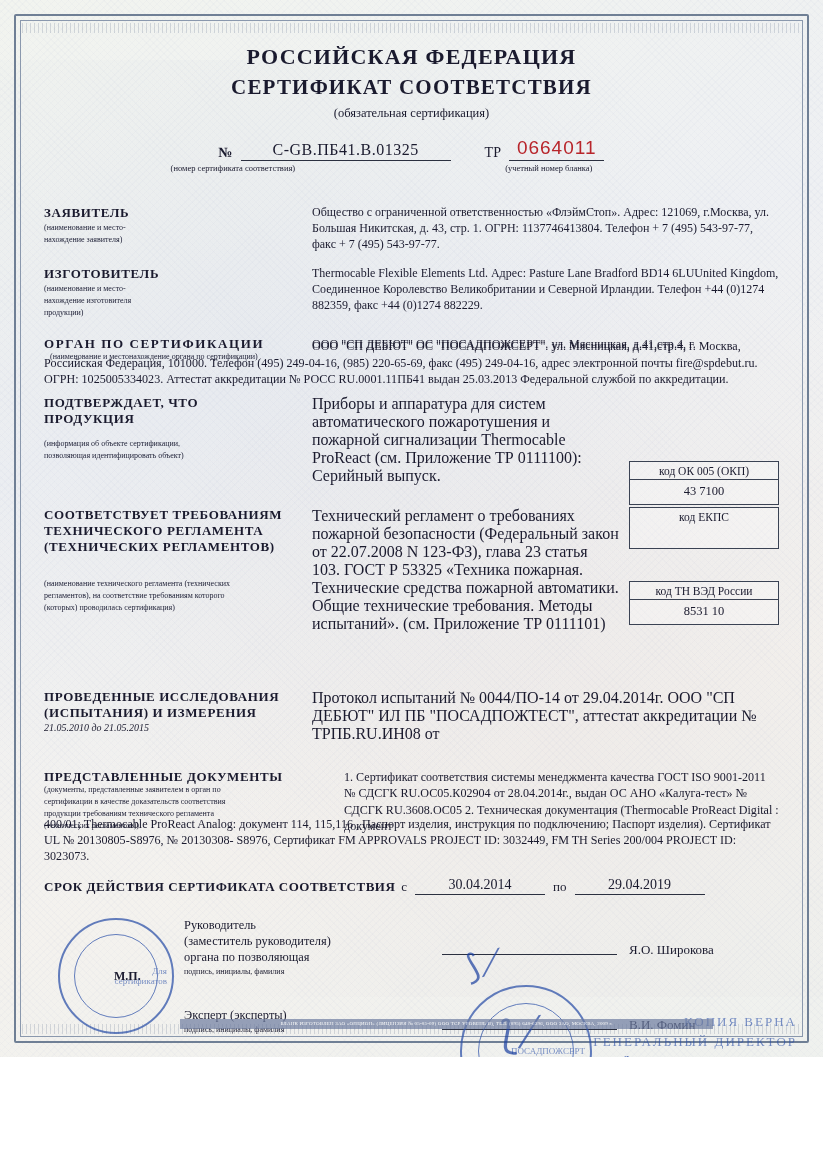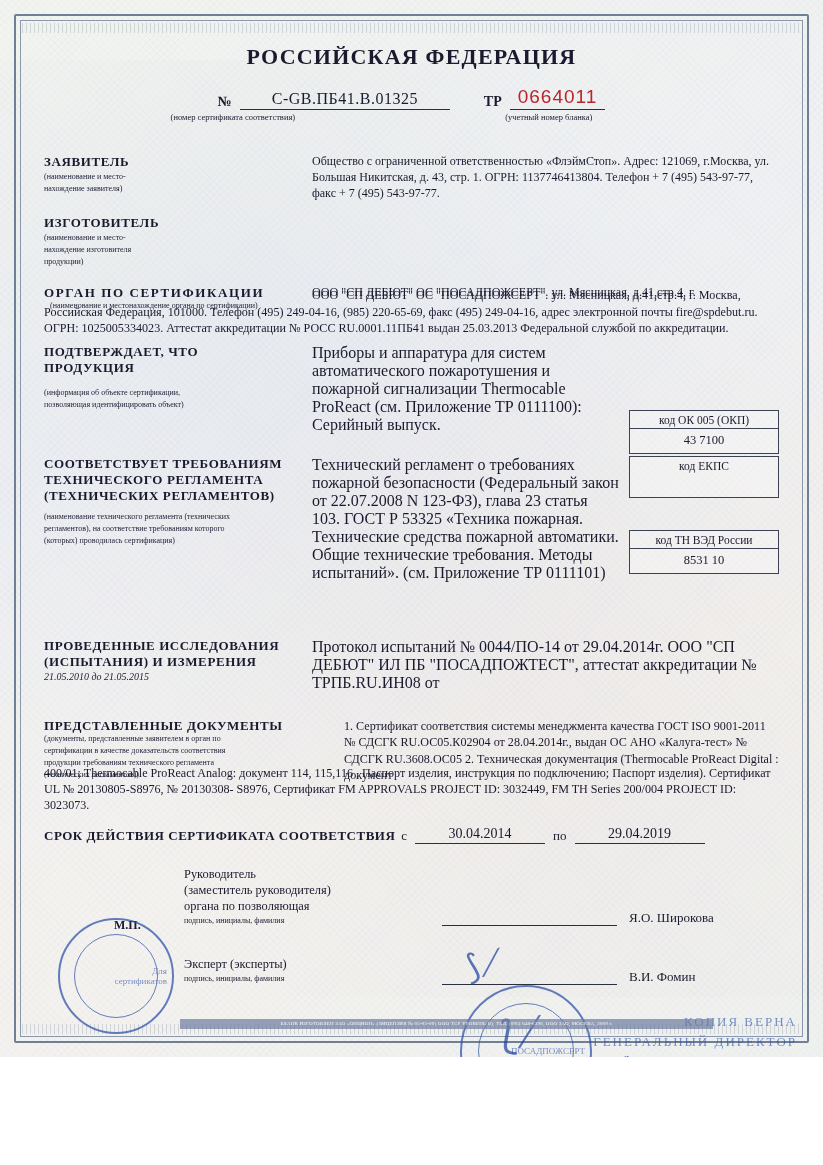--- a/index.html
+++ b/index.html
@@ -77,21 +77,21 @@
   }
   .numline .lbl { font-size: 14px; font-weight: bold; }
   .numline .certno {
     font-size: 16px;
     letter-spacing: .5px;
     border-bottom: 1px solid #2b3040;
     padding: 0 10px 1px 10px;
     min-width: 190px;
     text-align: center;
   }
-  .numline .tr { font-size: 14px; font-weight: bold; margin-left: 26px; }
+  .numline .tr { font-size: 14px; font-weight: normal; margin-left: 26px; }
   .numline .blankno {
     font-size: 19px;
     color: #b8252b;
     font-family: "Liberation Sans", sans-serif;
     letter-spacing: 1px;
     border-bottom: 1px solid #2b3040;
     padding: 0 8px 1px 8px;
   }
   .numline-sub {
     display: flex;
@@ -165,21 +165,21 @@
     min-width: 118px;
     text-align: center;
     padding: 0 6px 1px;
     margin: 0 8px;
     font-size: 14px;
   }
 
   .sign-area { margin-top: 22px; position: relative; }
   .sign-row {
     display: flex;
-    align-items: flex-end;
+    align-items: center;
     margin-left: 140px;
     margin-top: 4px;
   }
   .sign-row .role { width: 258px; font-size: 12.4px; line-height: 1.3; }
   .sign-row .role .sm { font-size: 8px; display: block; margin-top: 2px; }
   .sign-row .line {
     flex: 1;
     border-bottom: 1px solid #2b3040;
     height: 1px;
     margin: 14px 12px 0 0;
@@ -279,20 +279,22 @@
 <div class="page">
   <div class="wm"></div>
   <div class="border-outer"></div>
   <div class="border-inner"></div>
   <div class="guilloche-top"></div>
   <div class="guilloche-bottom"></div>
 
   <div class="content">
 
     <div class="title1">РОССИЙСКАЯ ФЕДЕРАЦИЯ</div>
+    <div class="title2">СЕРТИФИКАТ СООТВЕТСТВИЯ</div>
+    <div class="title3">(обязательная сертификация)</div>
 
     <div class="numline">
       <span class="lbl">№</span>
       <span class="certno">С-GB.ПБ41.В.01325</span>
       <span class="tr">ТР</span>
       <span class="blankno">0664011</span>
     </div>
     <div class="numline-sub">
       <span class="sub-a">(номер сертификата соответствия)</span>
       <span class="sub-b">(учетный номер бланка)</span>
@@ -307,24 +309,25 @@
       <div class="right">Общество с ограниченной ответственностью «ФлэймСтоп». Адрес: 121069, г.Москва, ул. Большая Никитская, д. 43, стр. 1. ОГРН: 1137746413804. Телефон + 7 (495) 543-97-77, факс + 7 (495) 543-97-77.</div>
     </div>
 
     <div class="row" style="margin-top:14px;">
       <div class="left">
         <div class="lab">ИЗГОТОВИТЕЛЬ</div>
         <div class="hint">(наименование и место-</div>
         <div class="hint">нахождение изготовителя</div>
         <div class="hint">продукции)</div>
       </div>
+      <div class="right">Thermocable Flexible Elements Ltd. Адрес: Pasture Lane Bradford BD14 6LUUnited Kingdom, Соединенное Королевство Великобритании и Северной Ирландии. Телефон +44 (0)1274 882359, факс +44 (0)1274 882229.</div>
     </div>
 
     <div style="margin-top:18px; position:relative;">
-      <div style="display:flex;">
+      <div style="display:flex;align-items:flex-end;">
         <div style="flex:0 0 268px;">
           <div class="lab lab-sp">ОРГАН  ПО  СЕРТИФИКАЦИИ</div>
         </div>
         <div class="right" style="font-size:12.1px; line-height:1.32;">
           <span>ООО "СП ДЕБЮТ" ОС "ПОСАДПОЖСЕРТ". ул. Мясницкая, д.41,стр.4, г.</span>
         </div>
       </div>
       <div class="hint" style="margin-top:0;margin-left:6px;">(наименование и местонахождение органа по сертификации)</div>
       <div style="font-size:12.1px; line-height:1.34; margin-top:-24px; text-indent:268px; position:relative;">ООО "СП ДЕБЮТ" ОС "ПОСАДПОЖСЕРТ". ул. Мясницкая, д.41,стр.4, г. Москва, Российская Федерация, 101000. Телефон (495) 249-04-16, (985) 220-65-69, факс (495) 249-04-16, адрес электронной почты fire@spdebut.ru. ОГРН: 1025005334023. Аттестат аккредитации № РОСС RU.0001.11ПБ41 выдан 25.03.2013 Федеральной службой по аккредитации.</div>
     </div>
@@ -344,21 +347,21 @@
         <div class="bv">43 7100</div>
       </div>
     </div>
 
     <div style="margin-top:22px; position:relative;">
       <div style="display:flex;">
         <div style="flex:0 0 268px;">
           <div class="lab">СООТВЕТСТВУЕТ ТРЕБОВАНИЯМ</div>
           <div class="lab">ТЕХНИЧЕСКОГО  РЕГЛАМЕНТА</div>
           <div class="lab">(ТЕХНИЧЕСКИХ  РЕГЛАМЕНТОВ)</div>
-          <div class="hint" style="margin-top:8px;">(наименование технического регламента (технических</div>
+          <div class="hint" style="margin-top:24px;">(наименование технического регламента (технических</div>
           <div class="hint">регламентов), на соответствие требованиям которого</div>
           <div class="hint">(которых) проводилась сертификация)</div>
         </div>
         <div class="right right-narrow">Технический регламент о требованиях пожарной безопасности (Федеральный закон от 22.07.2008 N 123-ФЗ), глава 23 статья 103. ГОСТ Р 53325 «Техника пожарная. Технические средства пожарной автоматики. Общие технические требования. Методы испытаний». (см. Приложение ТР 0111101)</div>
       </div>
       <div class="box-col" style="top:0;">
         <div class="bt" style="border-bottom:none;">код ЕКПС</div>
         <div class="bv" style="min-height:14px;"></div>
       </div>
       <div class="box-col" style="top:74px;">

